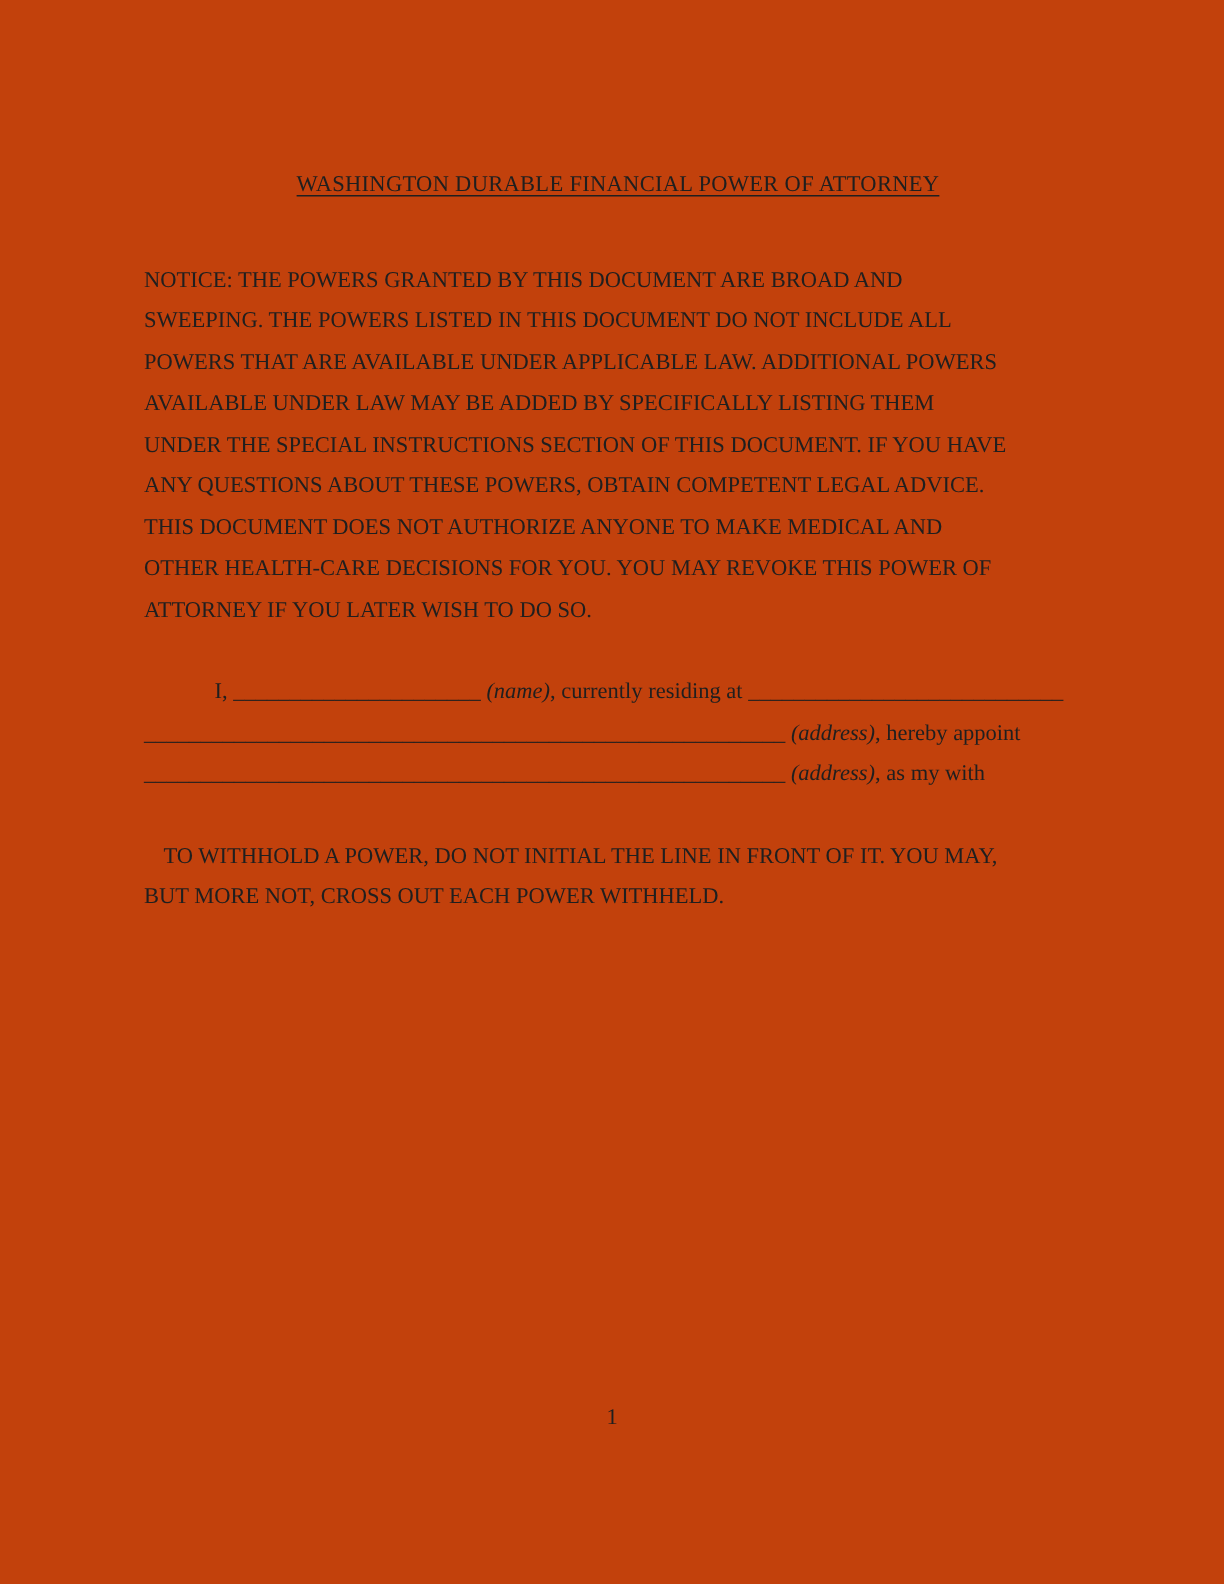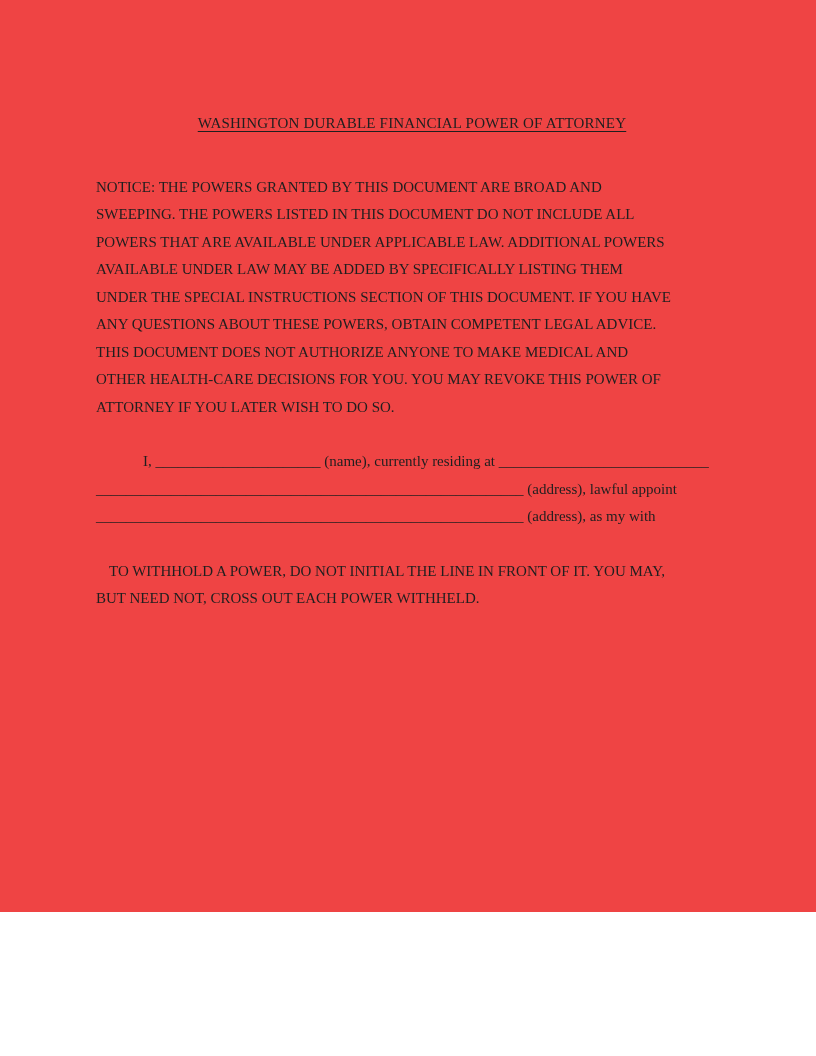--- a/index.html
+++ b/index.html
@@ -3,24 +3,24 @@
 <meta charset="utf-8">
 <style>
   html, body {
     margin: 0;
     padding: 0;
     background: #ffffff;
   }
   .page {
     position: relative;
     width: 816px;
-    height: 912px;
+    height: 1056px;
     box-sizing: border-box;
     padding: 110px 88px 0 96px;
-    background: #ef4444;
+    background: #c2410c;
     color: #1f1f1f;
     font-family: "Liberation Serif", "DejaVu Serif", serif;
     font-size: 15px;
     line-height: 27.5px;
     overflow: hidden;
   }
   .doc-title {
     margin: 0;
     font-size: 15px;
     font-weight: normal;
@@ -37,20 +37,21 @@
   .appointment {
     margin: 27px 0 0 0;
   }
   .fill-line {
     white-space: nowrap;
   }
   .fill-line.first {
     text-indent: 47px;
   }
   .ital {
+    font-style: italic;
   }
   .instruction {
     margin: 27px 0 0 0;
     white-space: pre;
     text-indent: 13px;
   }
   .page-number {
     position: absolute;
     top: 932px;
     left: 0;
@@ -72,28 +73,28 @@
 UNDER THE SPECIAL INSTRUCTIONS SECTION OF THIS DOCUMENT. IF YOU HAVE
 ANY QUESTIONS ABOUT THESE POWERS, OBTAIN COMPETENT LEGAL ADVICE.
 THIS DOCUMENT DOES NOT AUTHORIZE ANYONE TO MAKE MEDICAL AND
 OTHER HEALTH-CARE DECISIONS FOR YOU. YOU MAY REVOKE THIS POWER OF
 ATTORNEY IF YOU LATER WISH TO DO SO.</p>
 
   <div class="appointment">
 
     <div class="fill-line first"><span>I, </span><span class="blank">______________________</span><span class="ital"> (name)</span><span>, currently residing at </span><span class="blank">____________________________</span></div>
 
-    <div class="fill-line"><span class="blank">_________________________________________________________</span><span class="ital"> (address)</span><span>, lawful appoint</span></div>
+    <div class="fill-line"><span class="blank">_________________________________________________________</span><span class="ital"> (address)</span><span>, hereby appoint</span></div>
 
 
     <div class="fill-line"><span class="blank">_________________________________________________________</span><span class="ital"> (address)</span><span>, as my with</span></div>
 
 
   </div>
 
 
 
   <p class="instruction">TO WITHHOLD A POWER, DO NOT INITIAL THE LINE IN FRONT OF IT. YOU MAY,
-BUT NEED NOT, CROSS OUT EACH POWER WITHHELD.</p>
+BUT MORE NOT, CROSS OUT EACH POWER WITHHELD.</p>
 
   <div class="page-number">1</div>
 
 </div>
 
 </body></html>

